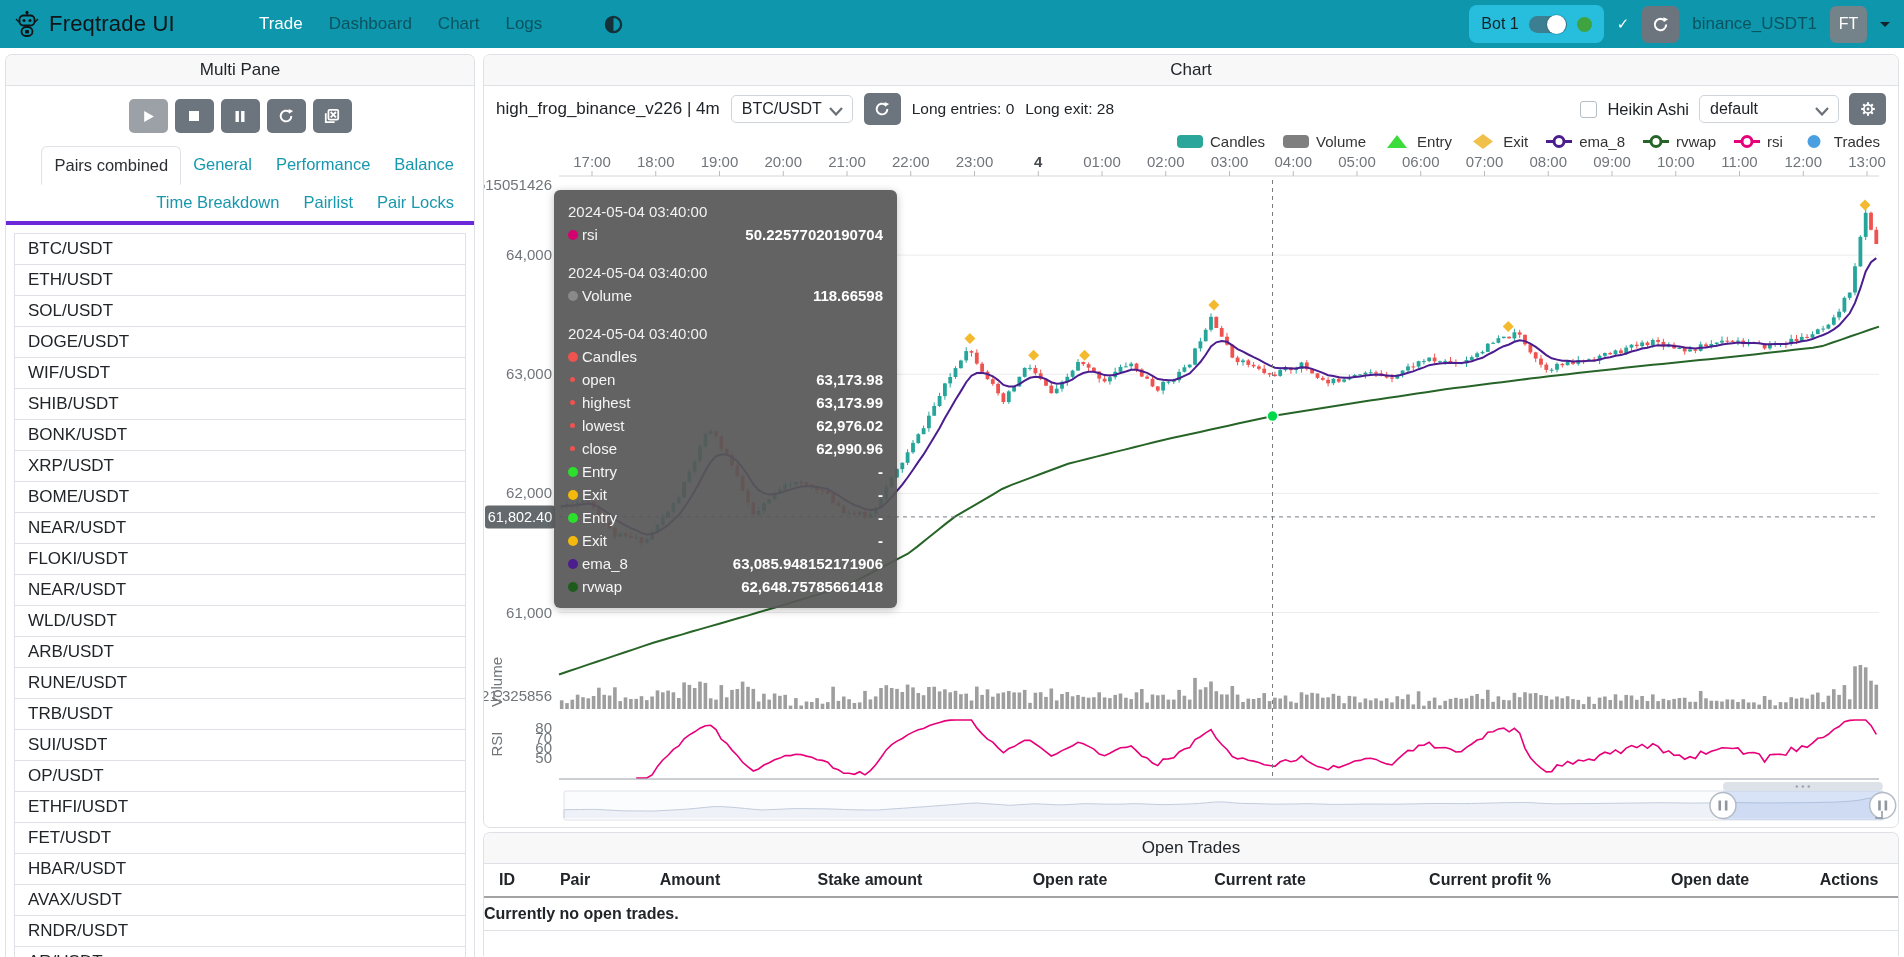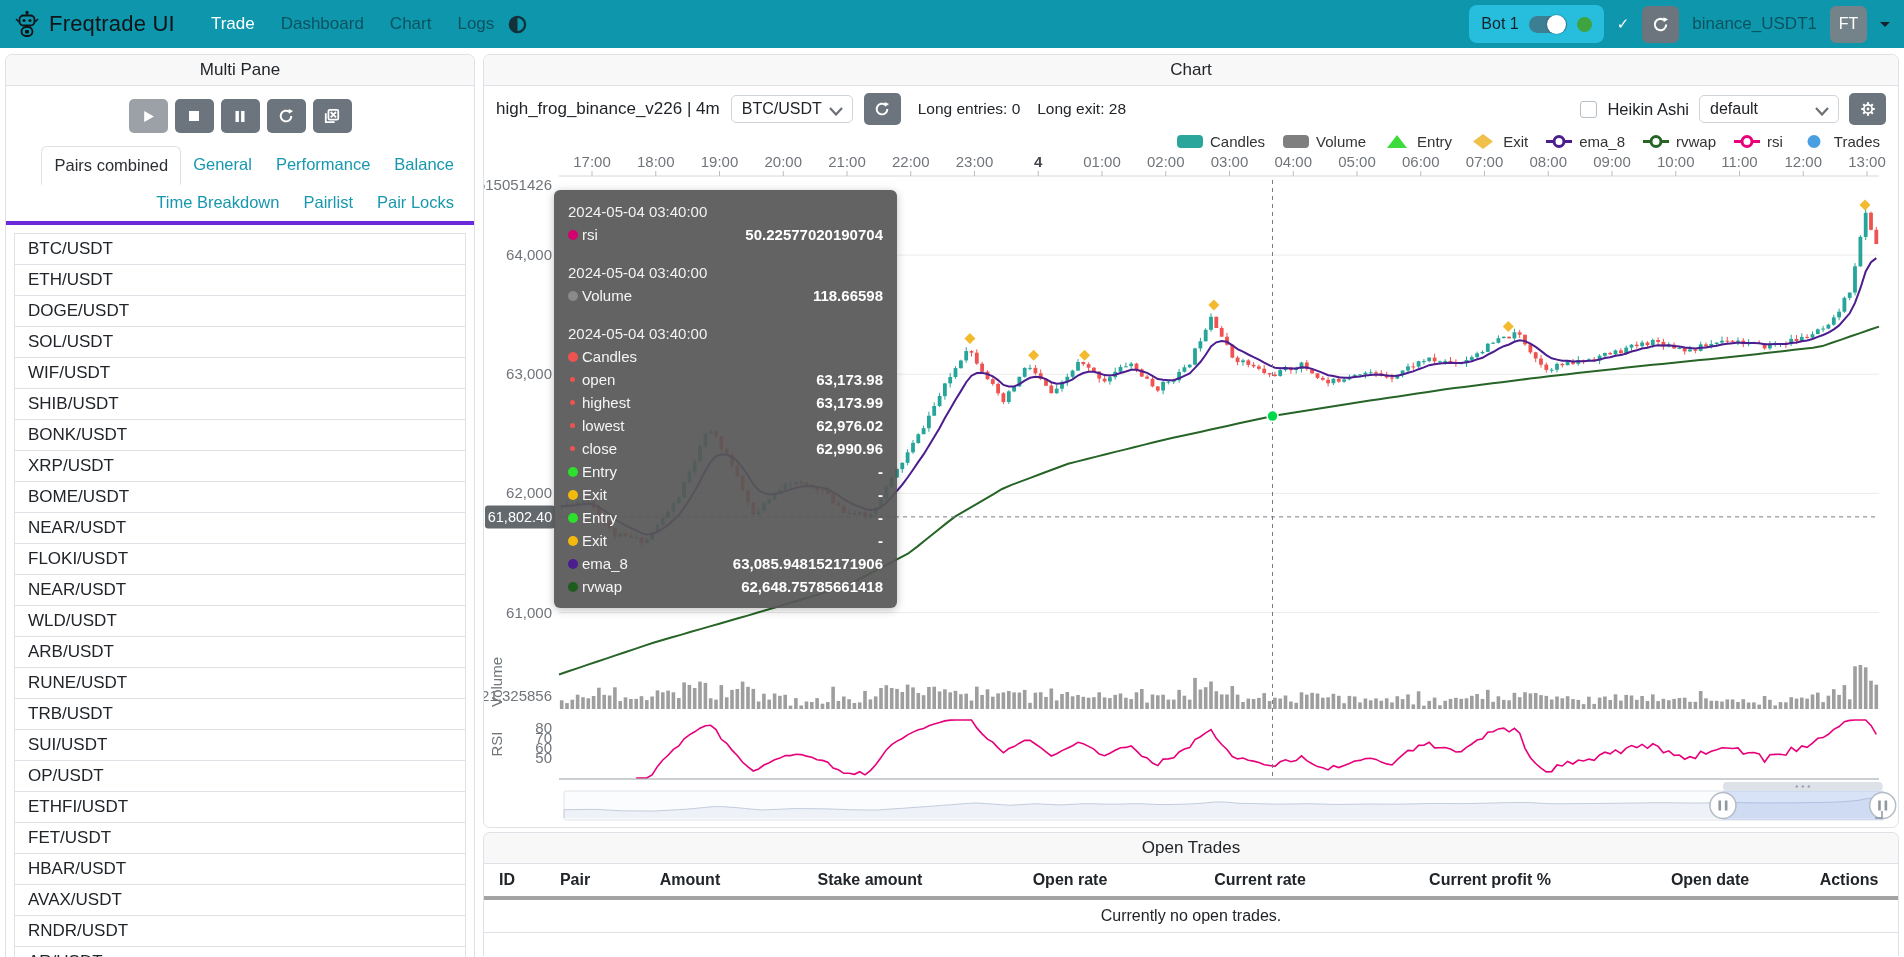--- a/index.html
+++ b/index.html
@@ -2,21 +2,21 @@
 <html><head>
 <meta charset="utf-8">
 <style>
   * { margin:0; padding:0; box-sizing:border-box; }
   html,body { width:1904px; height:957px; overflow:hidden; background:#fff;
     font-family:"Liberation Sans", sans-serif; color:#212529; }
   .stage { position:relative; width:1904px; height:957px; }
 
   
   .navbar { position:absolute; left:0; top:0; width:1904px; height:48px; background:#0d96ac;
-    display:flex; align-items:center; padding:0 14px; }
+    display:flex; align-items:center; padding:0 14px;gap:48px; }
   .brand-wrap { display:flex; align-items:center; gap:9px; margin-right:26px; }
   .brand { font-size:22px; color:#101417; letter-spacing:.2px; }
   .nav-links { display:flex; align-items:center; gap:6px; }
   .nav-link { font-size:17px; padding:6px 10px; color:rgba(10,40,46,.62); cursor:pointer; text-decoration:none; }
   .nav-link.active { color:#fff; }
   .theme-ic { margin-left:4px; cursor:pointer; display:flex; }
   .nav-right { margin-left:auto; display:flex; align-items:center; gap:13px;padding-left:12px; }
   .bot-pill { background:#27bede; border-radius:8px; height:38px; display:flex; align-items:center;
     gap:10px; padding:0 12px; cursor:pointer; }
   .bot-pill .bot-name { font-size:16px; color:#14232a; }
@@ -52,21 +52,21 @@
 
   
   .chart-card { left:483px; top:54px; width:1416px; height:774px; }
   .chart-toolbar { display:flex; align-items:center; gap:11px; padding:7px 12px 3px; }
   .strategy { font-size:17px; color:#212529; }
   .sel { position:relative; border:1px solid #ced4da; border-radius:5px; background:#fff; font-size:16px;
     padding:4px 30px 4px 10px; cursor:pointer; min-width:105px; }
   .sel .chev { position:absolute; right:9px; top:11px; }
   .tool-btn { width:37px; height:32px; border:none; border-radius:5px; background:#6c757d; color:#fff;
     display:flex; align-items:center; justify-content:center; cursor:pointer; }
-  .entries { font-size:15.5px; margin-left:6px; }
+  .entries { font-size:15.5px; }
   .toolbar-right { margin-left:auto; display:flex; align-items:center; gap:10px; }
   .hk-box { width:17px; height:17px; border:1px solid #b6bec5; border-radius:3px; background:#fff; cursor:pointer; }
   .hk-label { font-size:16.5px; }
   .legend { display:flex; justify-content:flex-end; align-items:center; gap:17px; padding:2px 18px 2px 0; height:26px; }
   .lg-item { display:flex; align-items:center; gap:6px; font-size:15px; color:#333; cursor:pointer; }
   .chart-area { position:relative; width:1414px; height:668px; }
   .chart-svg { position:absolute; left:0; top:0; }
 
   
   .tooltip { position:absolute; left:70px; top:36px; width:343px; background:rgba(87,87,87,.93);
@@ -78,22 +78,22 @@
   .tt-row { display:flex; align-items:center; }
   .tt-dot { width:14px; display:flex; justify-content:flex-start; align-items:center; }
   .tt-dot i { border-radius:50%; display:block; }
   .tt-label { color:#f5f5f5; }
   .tt-val { margin-left:auto; font-weight:bold; color:#fff; }
 
   
   .trades-card { left:483px; top:832px; width:1416px; height:124px; border-bottom:none; border-radius:7px 7px 0 0; }
   .tr-grid { display:grid; grid-template-columns:46px 90px 140px 220px 180px 200px 260px 180px 1fr; }
   .tr-h { font-size:16px; font-weight:bold; text-align:center; padding:7px 2px; }
-  .tr-empty { border-top:4px solid #a3a3a3; border-bottom:1px solid #dee2e6; text-align:center;
-    font-size:16px; padding:7px 0; }
+  .tr-empty { border-top:2px solid #a3a3a3; border-bottom:1px solid #dee2e6; text-align:left;
+    font-size:16px; padding:7px 0;font-weight:bold; }
 </style>
 </head>
 <body>
 
 <div class="stage">
 
   <nav class="navbar">
     <div class="brand-wrap">
       <svg width="26" height="28" viewBox="0 0 26 28">
         <line x1="13" y1="2" x2="13" y2="6" stroke="#101417" stroke-width="1.6"></line>
@@ -180,22 +180,22 @@
         <div class="tab">General</div>
         <div class="tab">Performance</div>
         <div class="tab">Balance</div>
         <div class="tab">Time Breakdown</div>
         <div class="tab">Pairlist</div>
         <div class="tab">Pair Locks</div>
       </div>
     <div class="pair-list">
         <div class="pair-row">BTC/USDT</div>
         <div class="pair-row">ETH/USDT</div>
+        <div class="pair-row">SOL/USDT</div>
         <div class="pair-row">DOGE/USDT</div>
-        <div class="pair-row">SOL/USDT</div>
         <div class="pair-row">WIF/USDT</div>
         <div class="pair-row">SHIB/USDT</div>
         <div class="pair-row">BONK/USDT</div>
         <div class="pair-row">XRP/USDT</div>
         <div class="pair-row">BOME/USDT</div>
         <div class="pair-row">NEAR/USDT</div>
         <div class="pair-row">FLOKI/USDT</div>
         <div class="pair-row">NEAR/USDT</div>
         <div class="pair-row">WLD/USDT</div>
         <div class="pair-row">ARB/USDT</div>

